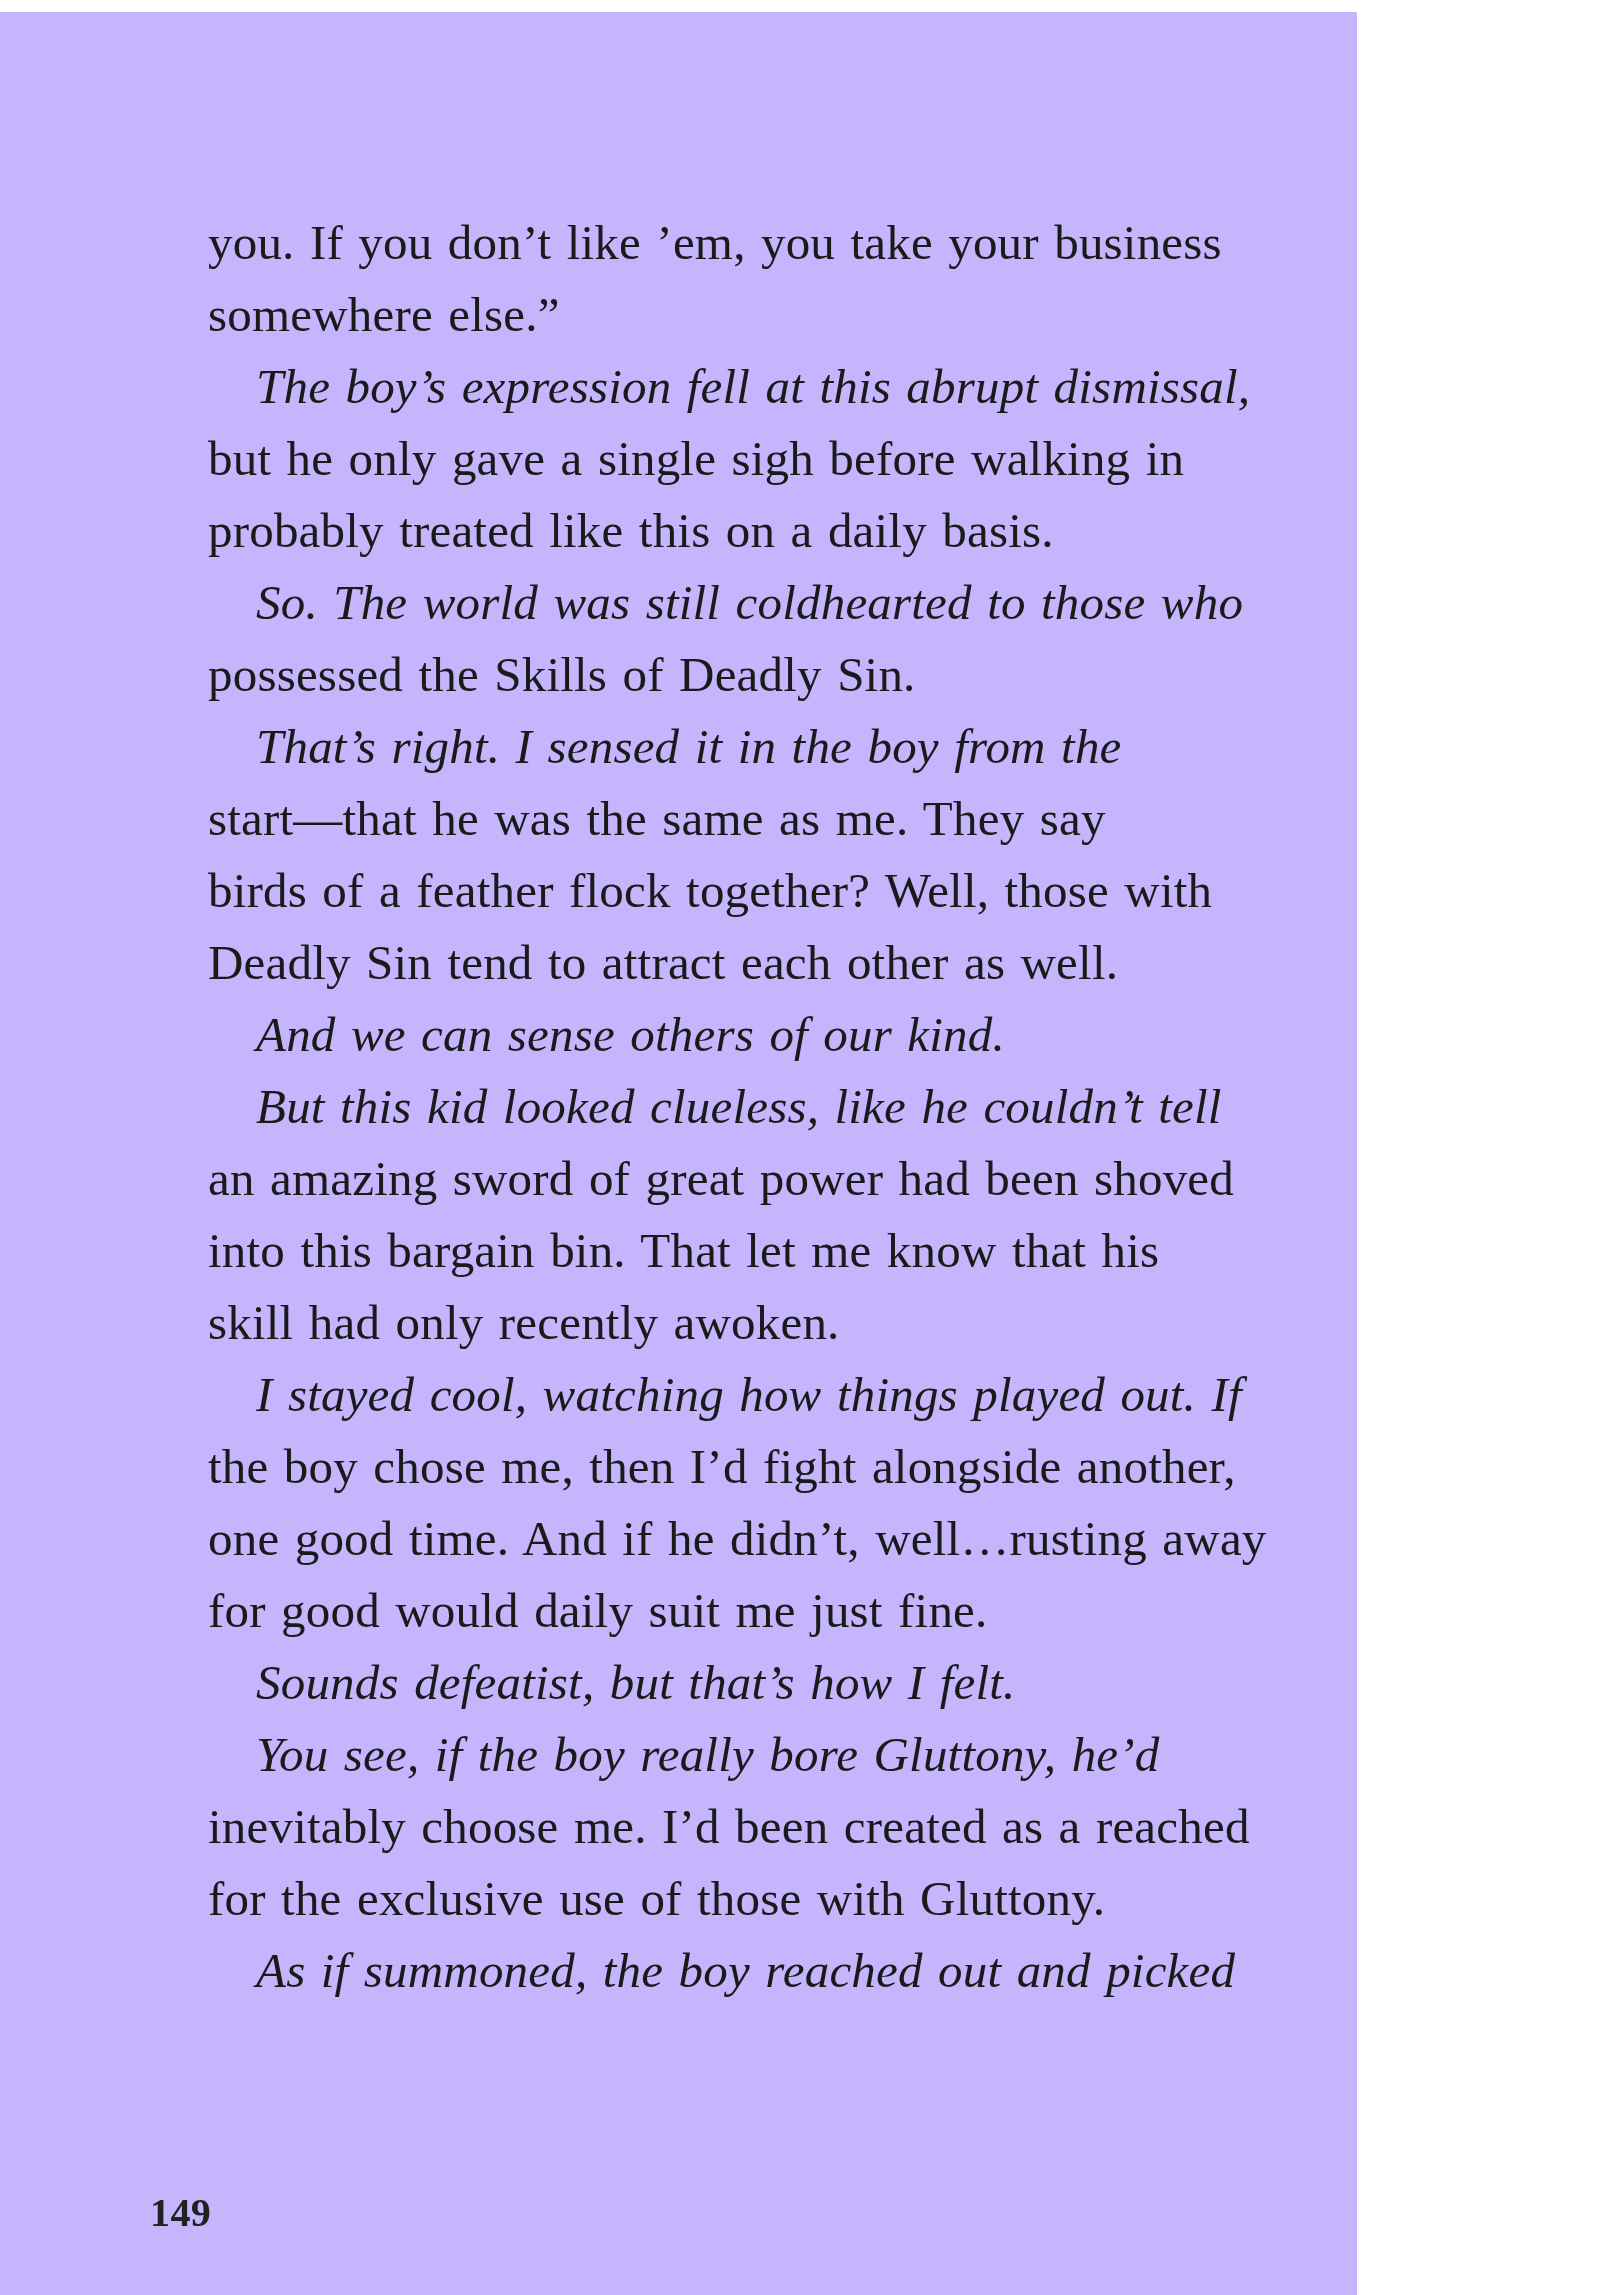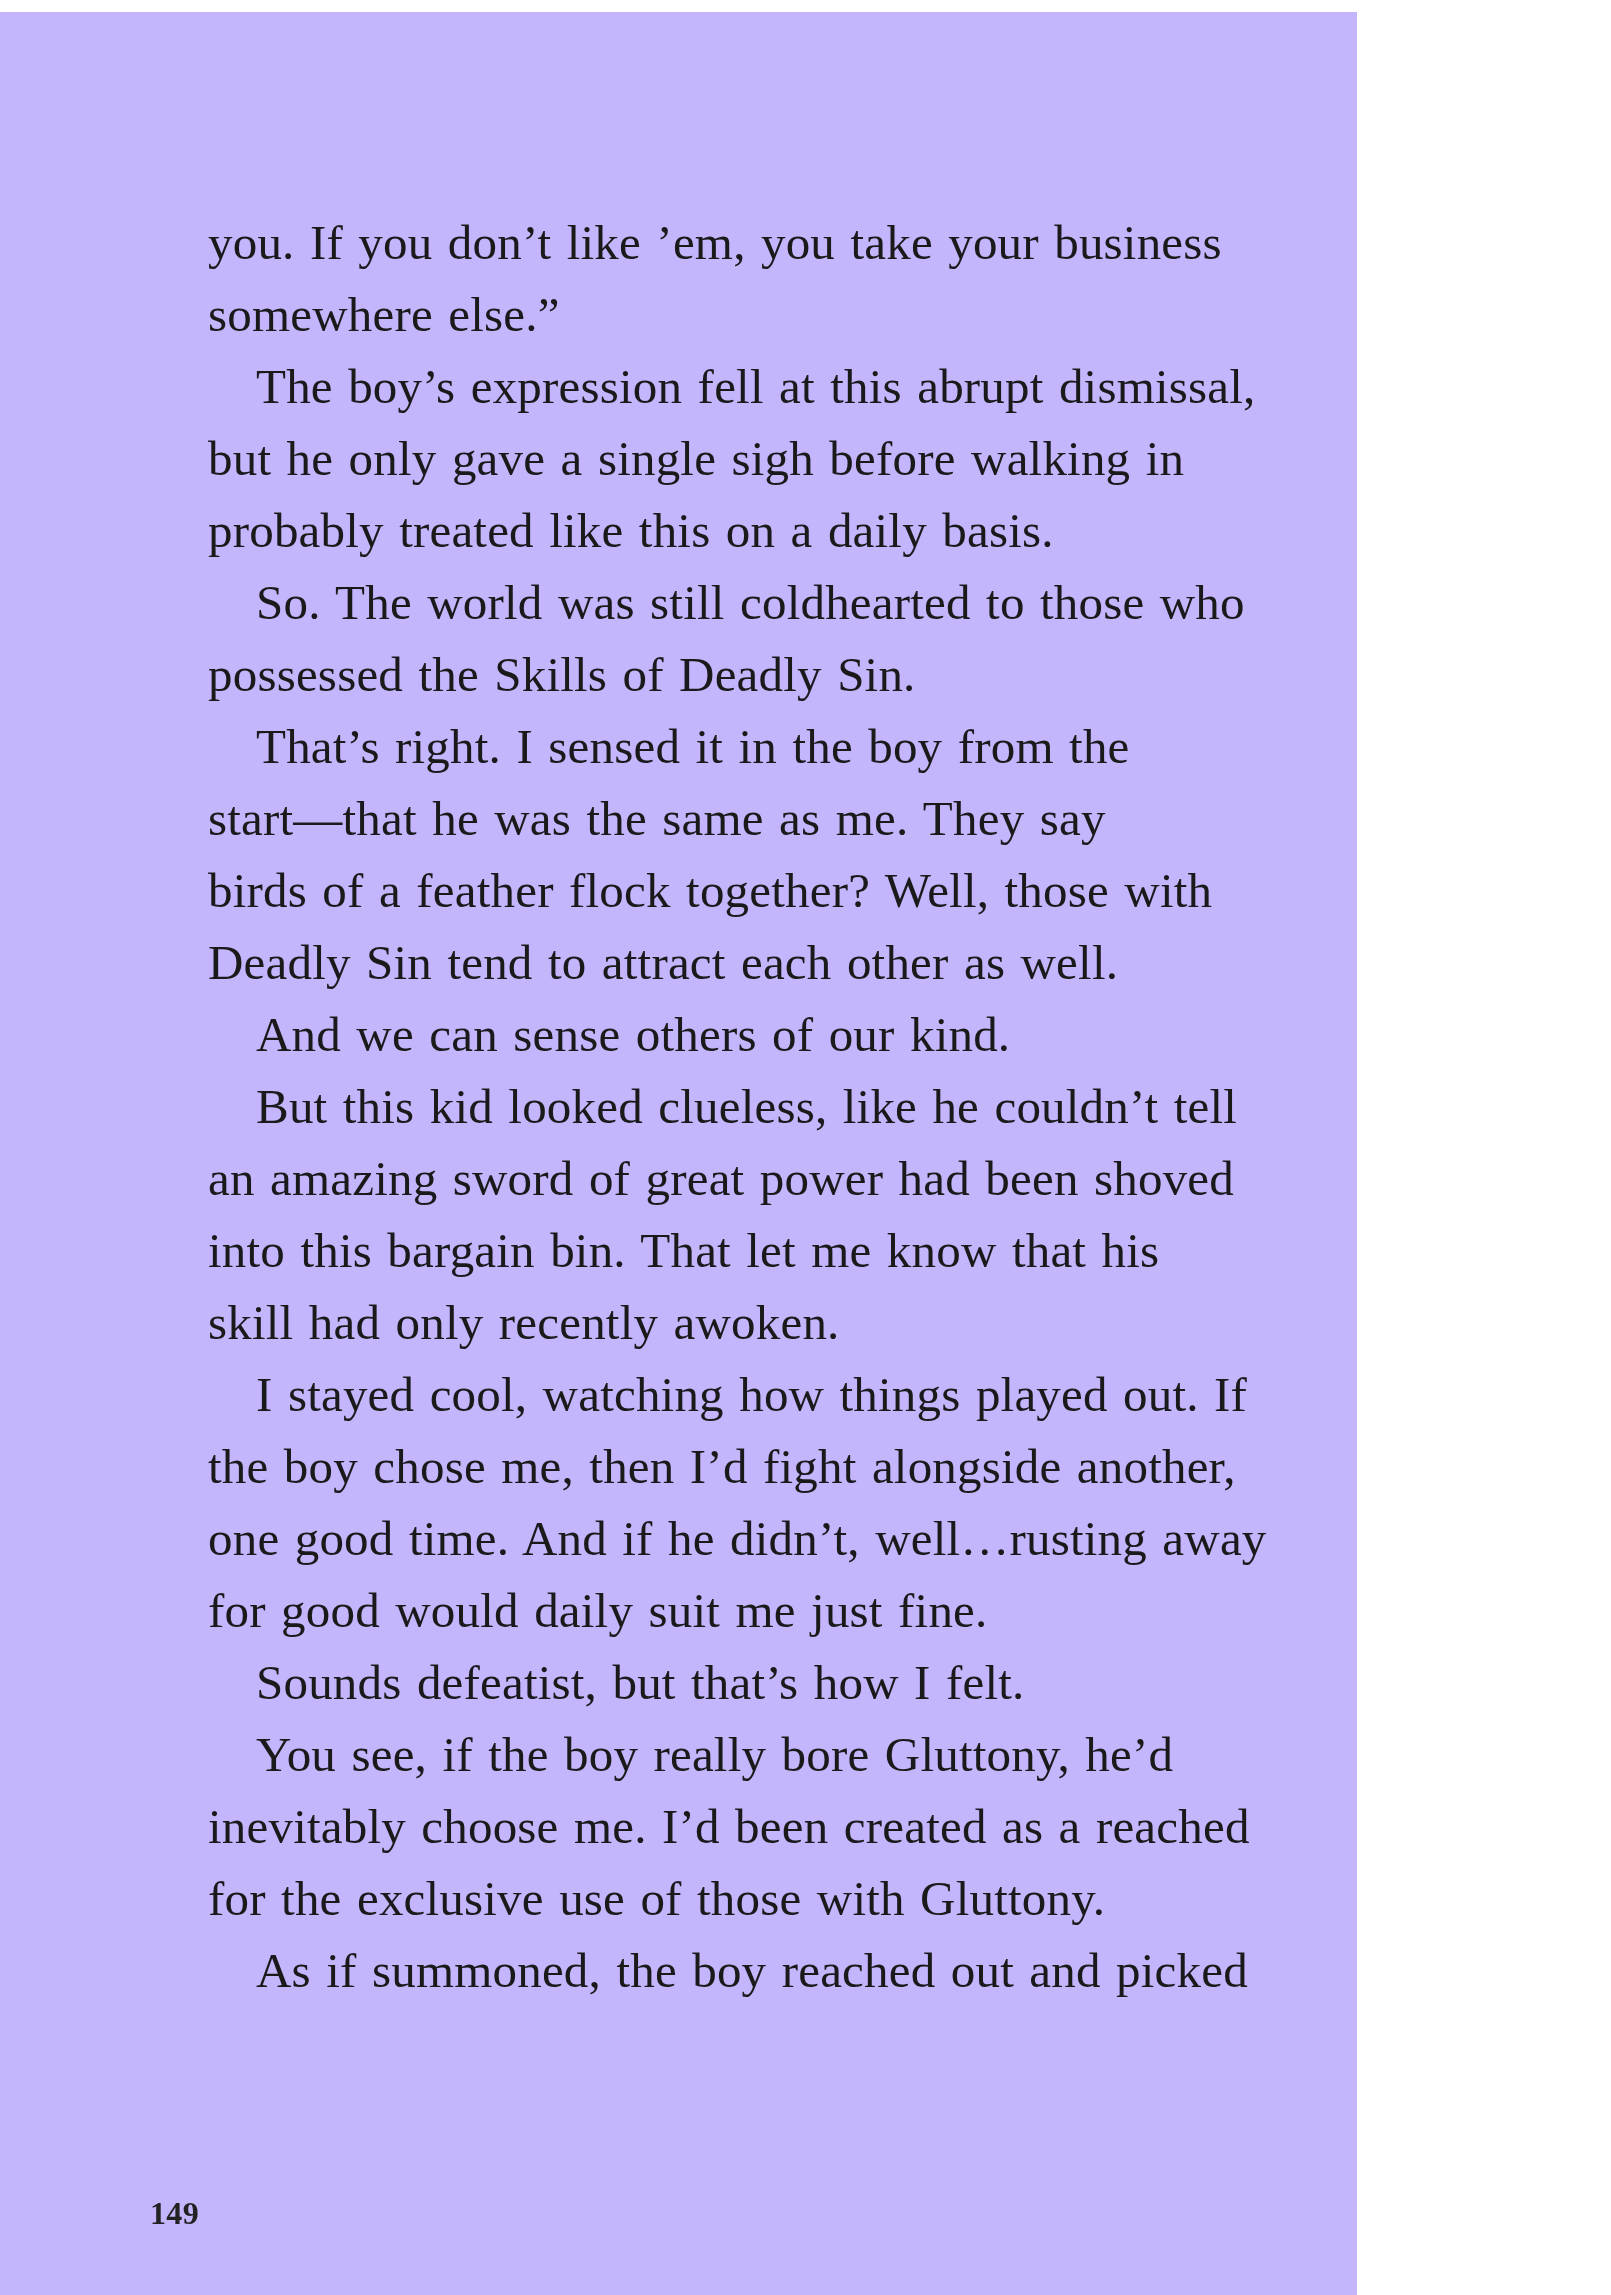--- a/index.html
+++ b/index.html
@@ -27,26 +27,27 @@
     font-weight: 400;
     letter-spacing: 0.004em;
     word-spacing: 0.06em;
     text-rendering: optimizeLegibility;
   }
   .line {
     white-space: nowrap;
   }
   .line.indent {
     padding-left: 48px;
+    font-style: italic;
   }
   .folio {
     position: absolute;
     left: 150px;
     top: 2179px;
-    font-size: 32px;
+    font-size: 40px;
     line-height: 44px;
     font-weight: 700;
     letter-spacing: 0.01em;
     color: #222222;
   }
 </style>
 </head>
 <body>
 
 <div class="page">

